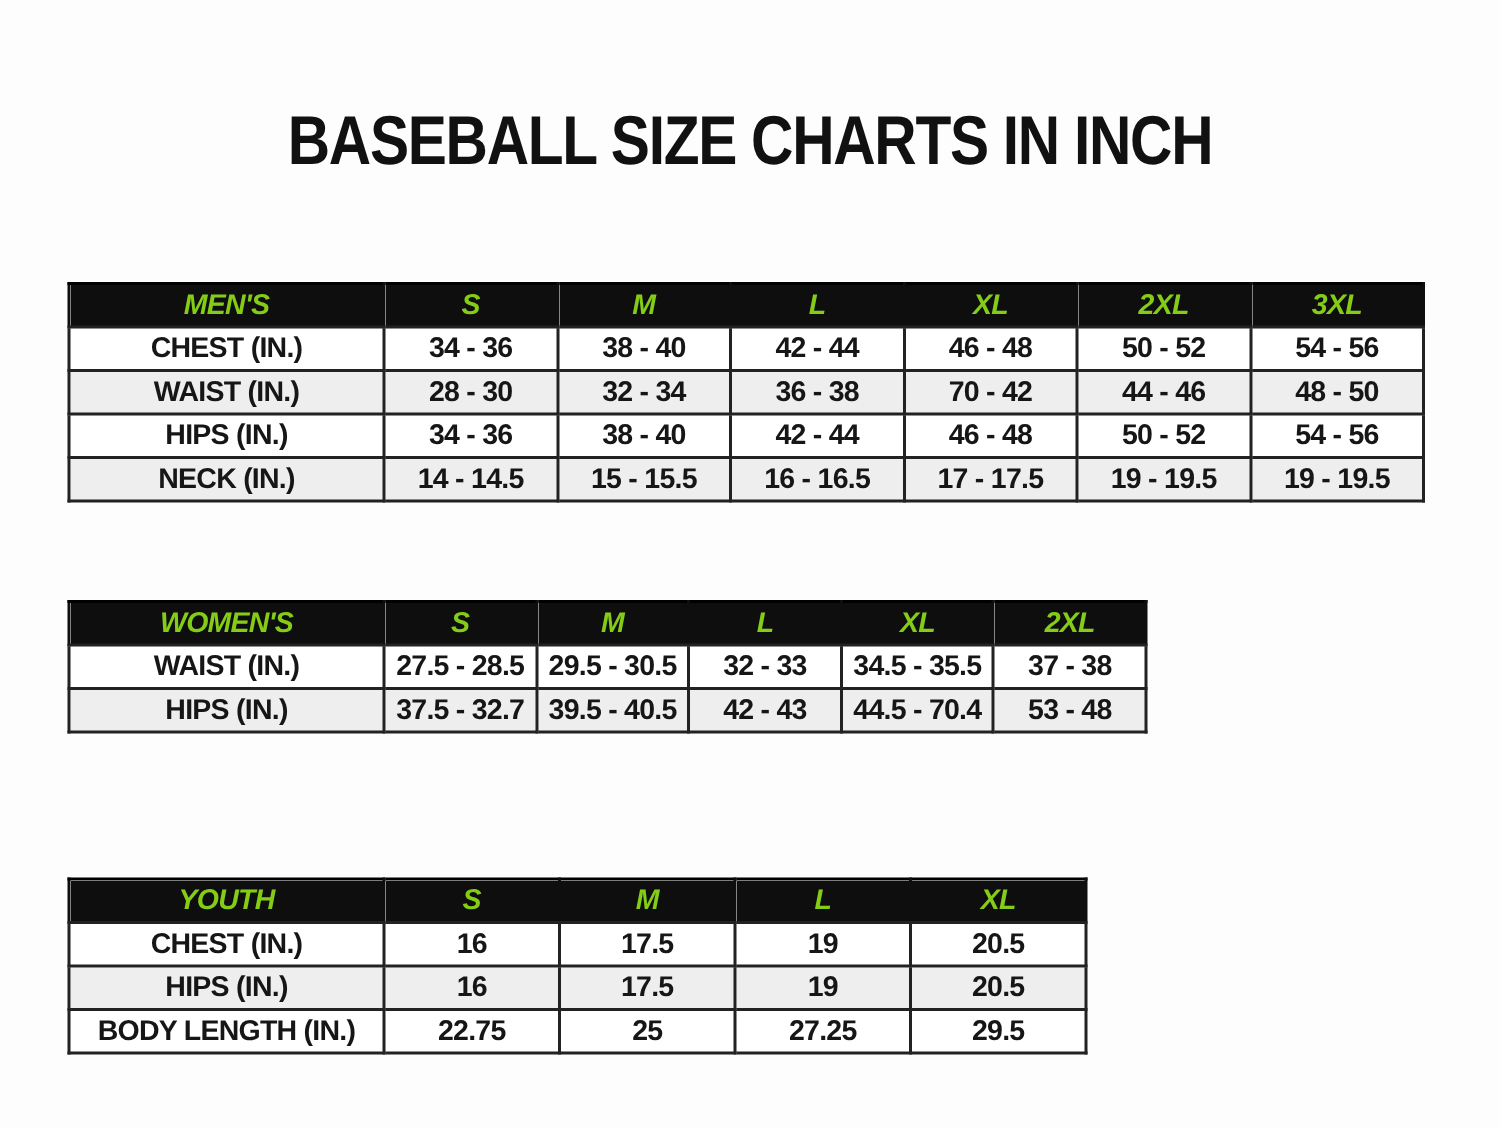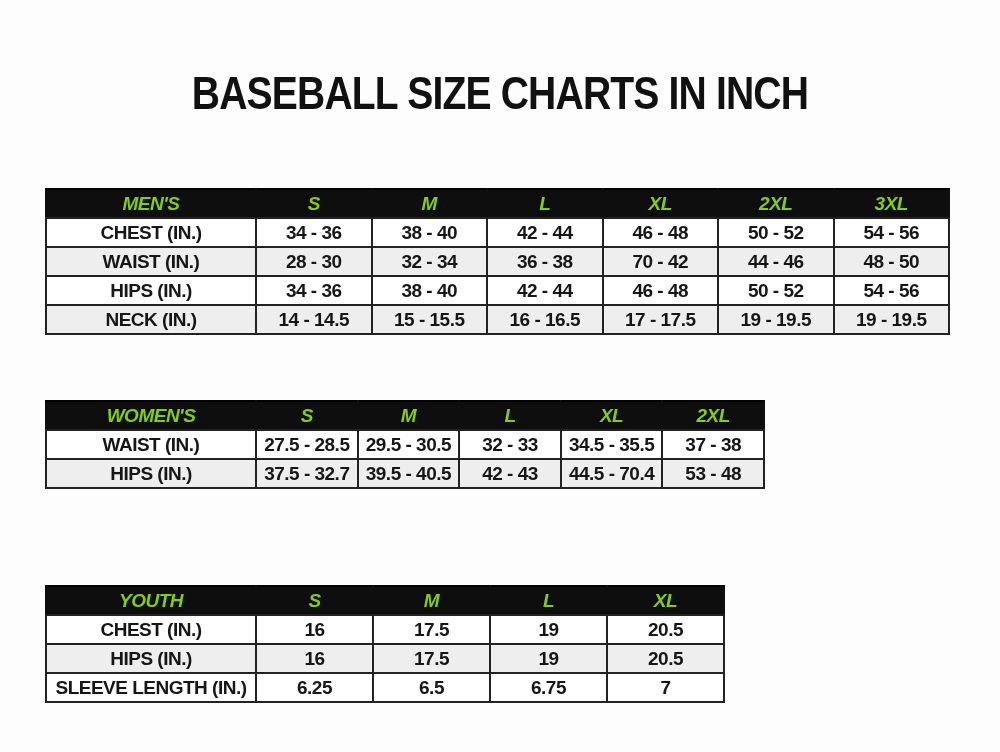--- a/index.html
+++ b/index.html
@@ -203,21 +203,21 @@
           <td>20.5</td>
         </tr>
         <tr>
           <td>HIPS (IN.)</td>
           <td>16</td>
           <td>17.5</td>
           <td>19</td>
           <td>20.5</td>
         </tr>
         <tr>
-          <td>SLEEVE LENGTH (IN.)</td>
-          <td>6.25</td>
-          <td>6.5</td>
-          <td>6.75</td>
-          <td>7</td>
+          <td>BODY LENGTH (IN.)</td>
+          <td>22.75</td>
+          <td>25</td>
+          <td>27.25</td>
+          <td>29.5</td>
         </tr>
       </tbody>
     </table>
   </div>
 
 </body></html>

